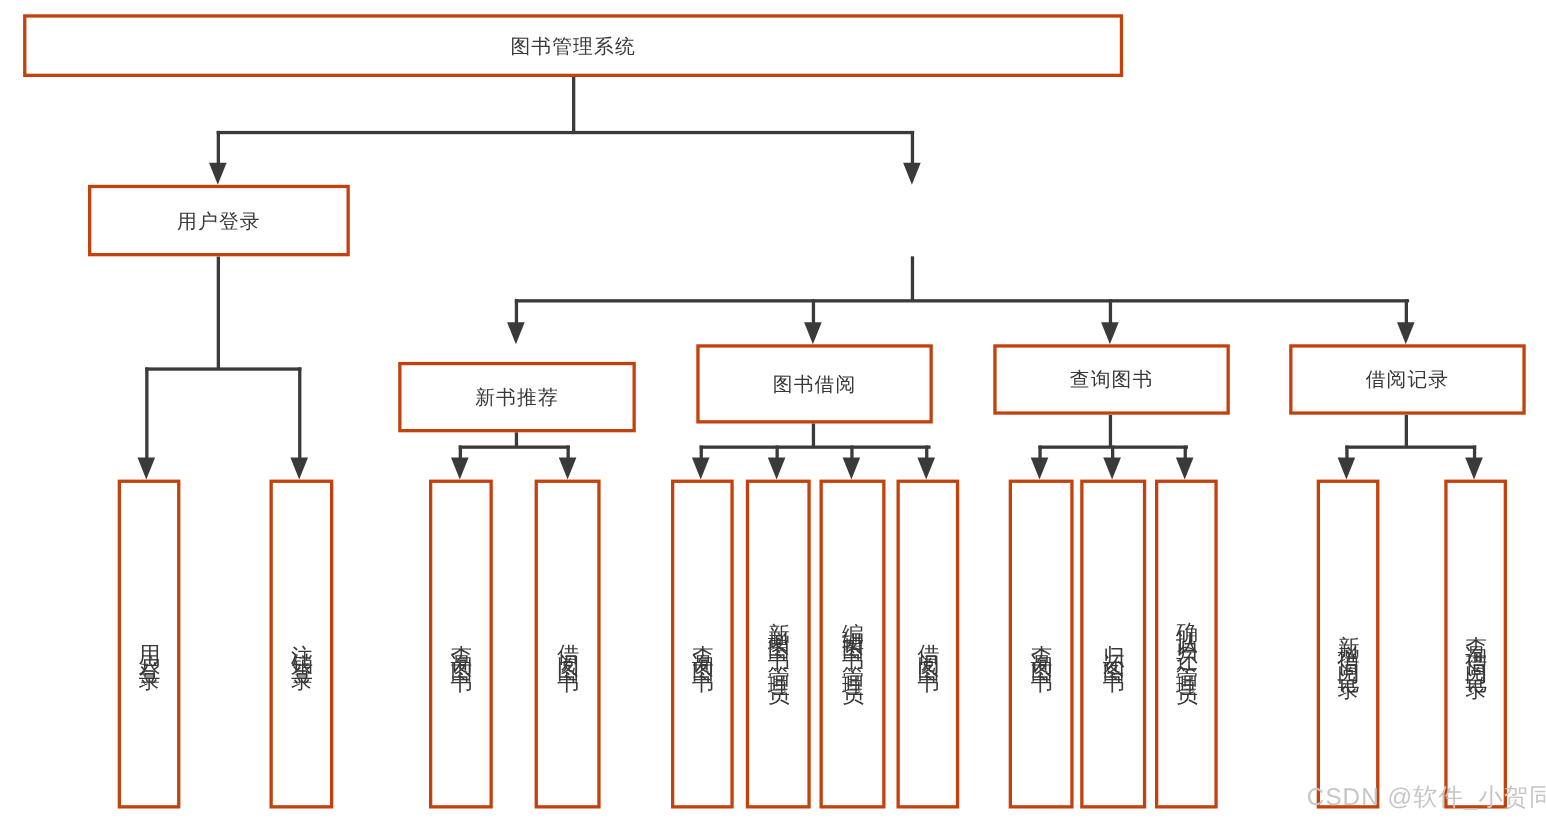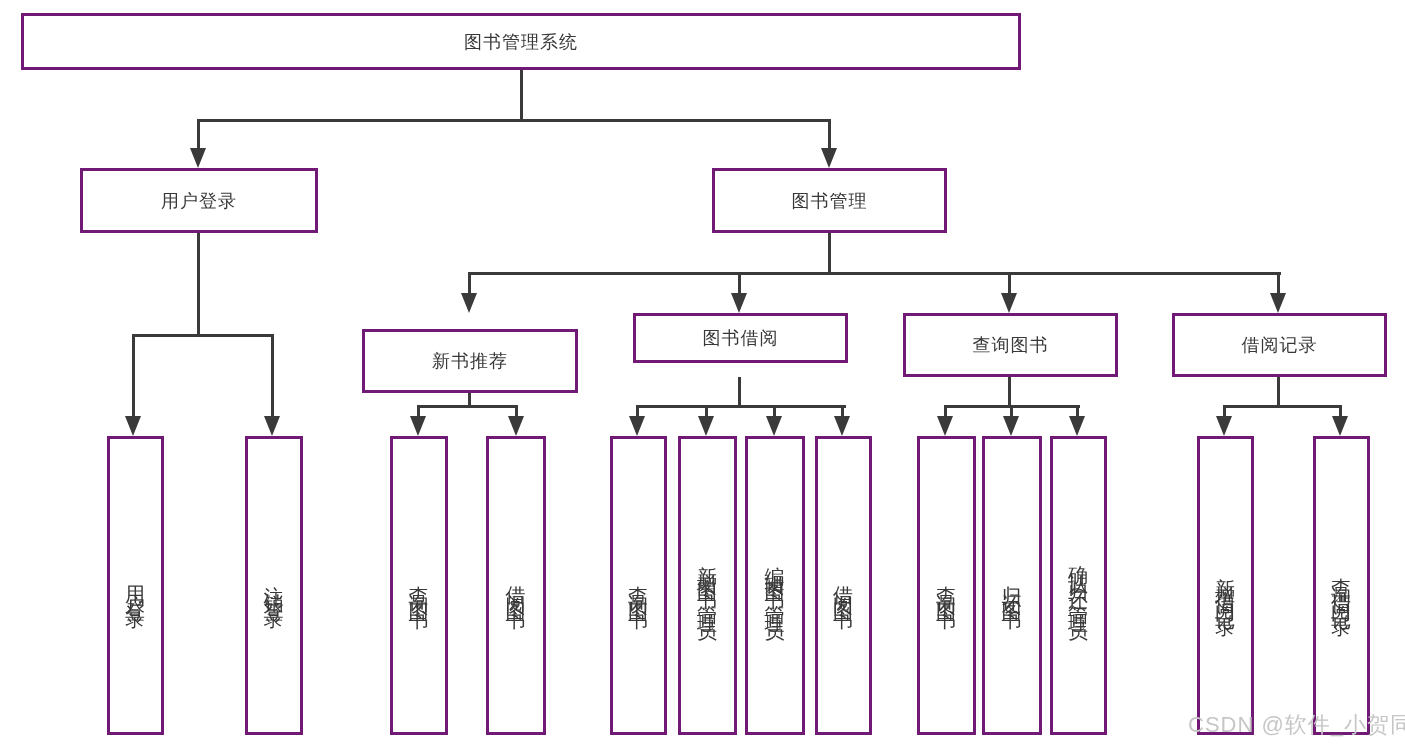--- a/index.html
+++ b/index.html
@@ -2,21 +2,21 @@
 <html><head>
 <meta charset="utf-8">
 <style>
   html,body{margin:0;padding:0;background:#ffffff;}
   .canvas{
     position:relative;width:1405px;height:747px;background:#ffffff;
     font-family:"Liberation Sans", sans-serif;overflow:hidden;
   }
   .box{
     position:absolute;box-sizing:border-box;background:#ffffff;
-    border:3px solid #701a75;display:flex;align-items:center;justify-content:center;
+    border:3px solid #c2410c;display:flex;align-items:center;justify-content:center;
     z-index:2;
   }
   .hlabel{
     font-size:18px;color:#383838;letter-spacing:1px;white-space:nowrap;
   }
   .vlabel{
     writing-mode:vertical-rl;font-size:20px;color:#383838;
     letter-spacing:8px;line-height:1;white-space:nowrap;
   }
   .line{position:absolute;background:#3a3a3a;z-index:1;}
@@ -94,28 +94,25 @@
   <div class="line" style="left:1339px;top:405px;width:3px;height:14px;"></div>
   <div class="arrow" style="left:1332px;top:416px;"></div>
 
   <div class="box" style="left:21px;top:13px;width:1000px;height:57px;">
     <span class="hlabel">图书管理系统</span>
   </div>
 
   <div class="box" style="left:80px;top:168px;width:238px;height:65px;">
     <span class="hlabel">用户登录</span>
   </div>
-  <div class="box" style="left:712px;top:168px;width:235px;height:65px;">
-    <span class="hlabel">图书管理</span>
-  </div>
 
   <div class="box" style="left:362px;top:329px;width:216px;height:64px;">
     <span class="hlabel">新书推荐</span>
   </div>
-  <div class="box" style="left:633px;top:313px;width:215px;height:50px;text-align:right;">
+  <div class="box" style="left:633px;top:313px;width:215px;height:72px;text-align:right;">
     <span class="hlabel">图书借阅</span>
   </div>
   <div class="box" style="left:903px;top:313px;width:215px;height:64px;">
     <span class="hlabel">查询图书</span>
   </div>
   <div class="box" style="left:1172px;top:313px;width:215px;height:64px;">
     <span class="hlabel">借阅记录</span>
   </div>
 
   <div class="box" style="left:107px;top:436px;width:57px;height:299px;">

